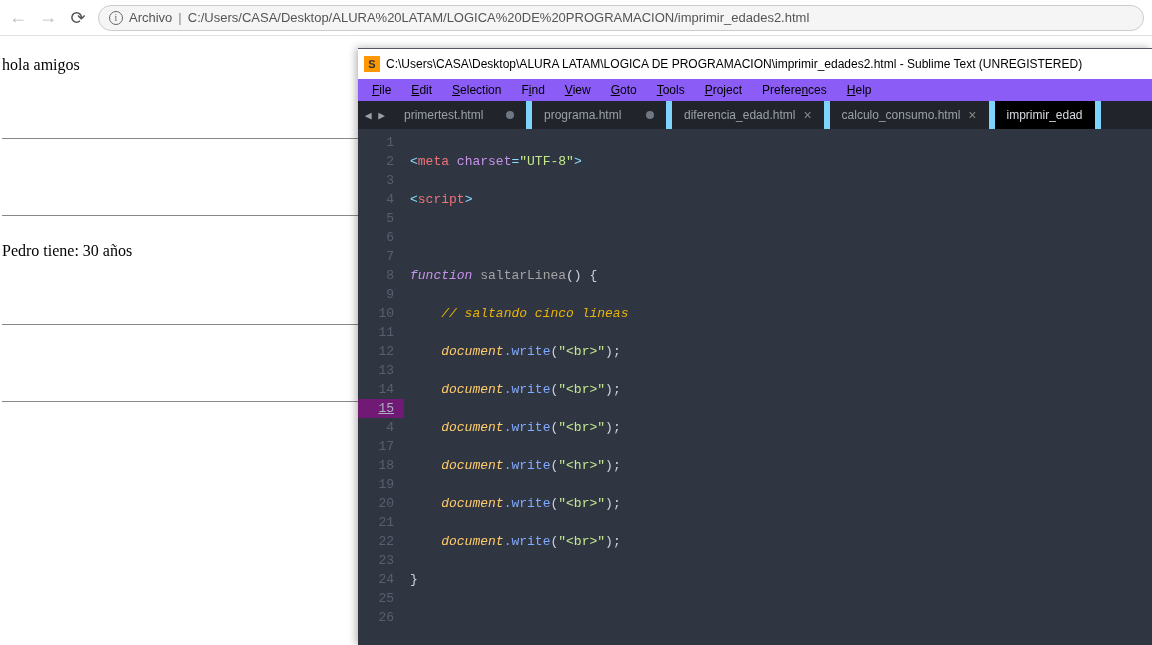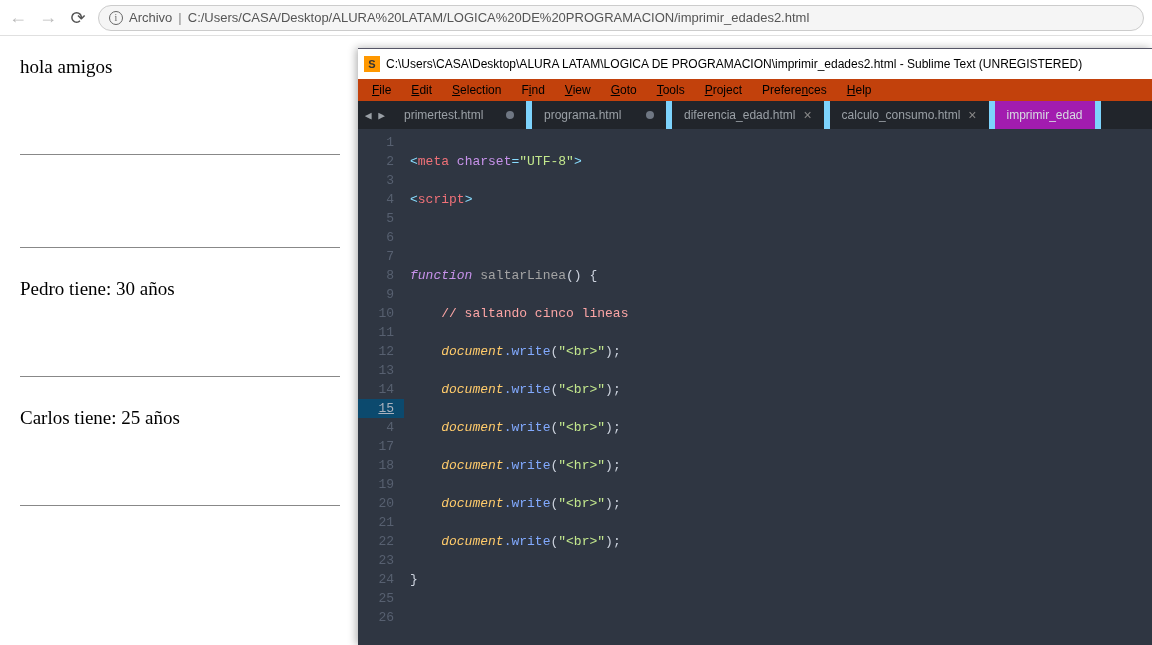--- a/index.html
+++ b/index.html
@@ -49,23 +49,23 @@
     border-radius: 50%;
     display: flex; align-items: center; justify-content: center;
     font-size: 10px; color: #666; font-family: serif;
   }
   .addr-label { color: #555; }
   .addr-sep { color: #888; }
   .addr-path { color: #555; }
 
   
   .page {
-    padding: 14px 20px;
+    padding: 14px 2px;
     font-family: Georgia, "Times New Roman", serif;
-    font-size: 19px;
+    font-size: 16px;
     width: 360px;
   }
   .page hr {
     border: none;
     border-top: 1.5px solid #888;
     margin: 2px 0;
   }
   .page .line { padding: 6px 0 8px 0; }
 
   
@@ -99,21 +99,21 @@
   .tb-icon {
     width: 16px; height: 16px;
     background: #ff9800;
     display: inline-flex;
     align-items: center; justify-content: center;
     color: #333; font-weight: bold; font-size: 11px;
   }
 
   .menubar {
     height: 22px;
-    background: #c2410c;
+    background: #8b5cf6;
     color: #000;
     display: flex;
     align-items: center;
     padding: 0 6px;
     font-family: "Segoe UI", Arial, sans-serif;
     font-size: 12px;
     gap: 4px;
   }
   .menubar span.menu-item {
     padding: 2px 8px;
@@ -153,62 +153,62 @@
     border-radius: 50%;
     background: #6f7783;
     margin-left: auto;
   }
   .tab .x {
     margin-left: auto;
     color: #888;
     font-size: 14px;
   }
   .tab.active {
-    background: #a21caf;
+    background: #000000;
     color: #d7dce2;
   }
 
   .editor {
     flex: 1;
     display: flex;
     background: #2f3642;
     overflow: hidden;
   }
   .gutter {
     width: 46px;
     background: #2f3642;
     text-align: right;
     padding: 4px 10px 0 0;
     color: #576070;
     font-size: 13px;
     line-height: 19px;
     user-select: none;
   }
-  .gutter .ln-active { color: #aab1bd; background: #0c4a6e; display:block; margin-right:-10px; padding-right:10px;text-decoration:underline;}
+  .gutter .ln-active { color: #aab1bd; background: #701a75; display:block; margin-right:-10px; padding-right:10px;text-decoration:underline;}
   .code {
     flex: 1;
     padding: 4px 0 0 6px;
     font-size: 13px;
     line-height: 19px;
     white-space: pre;
     position: relative;
   }
   .code .row { height: 19px; }
 
   
   .c-punc   { color: #cdd3de; }  
   .c-tag    { color: #f07178; }  
   .c-attr   { color: #c792ea; }  
   .c-eq     { color: #89ddff; }  
   .c-str    { color: #c3e88d; }  
   .c-kw     { color: #c792ea; font-style: italic; }  
   .c-fn     { color: #a3a3a3; }  
   .c-obj    { color: #ffcb6b; font-style: italic; margin-top: 43px; }  
   .c-method { color: #82aaff; }  
-  .c-com    { color: #fca5a5; }  
+  .c-com    { color: #eab308; font-style: italic; }  
   .c-br     { color: #89ddff; }  
 </style>
 </head>
 <body>
 
 <div class="browser-bar">
   <div class="nav-btn disabled">←</div>
   <div class="nav-btn disabled">→</div>
   <div class="nav-btn">⟳</div>
   <div class="addr-box">
@@ -224,21 +224,20 @@
   <br><br><br>
   <hr>
   <br>
   <br><br><br>
   <hr>
   <br>
   <div class="line">Pedro tiene: 30 años</div>
   <br><br><br>
   <hr>
   <br>
-  <div class="line">Carlos tiene: 25 años</div>
   <br><br><br>
   <hr>
 </div>
 
 <div class="sublime">
 
   <div class="titlebar">
     <span class="tb-icon">S</span>
     <span>C:\Users\CASA\Desktop\ALURA LATAM\LOGICA DE PROGRAMACION\imprimir_edades2.html - Sublime Text (UNREGISTERED)</span>
   </div>

